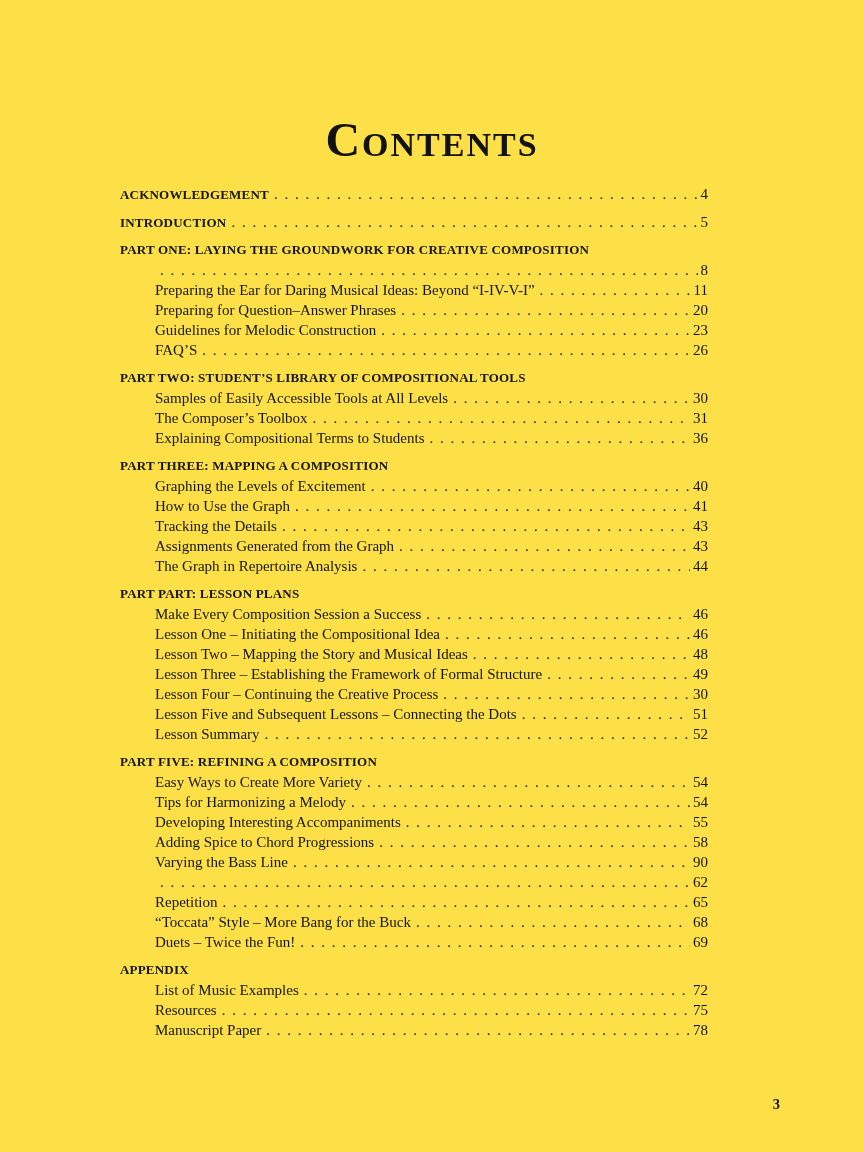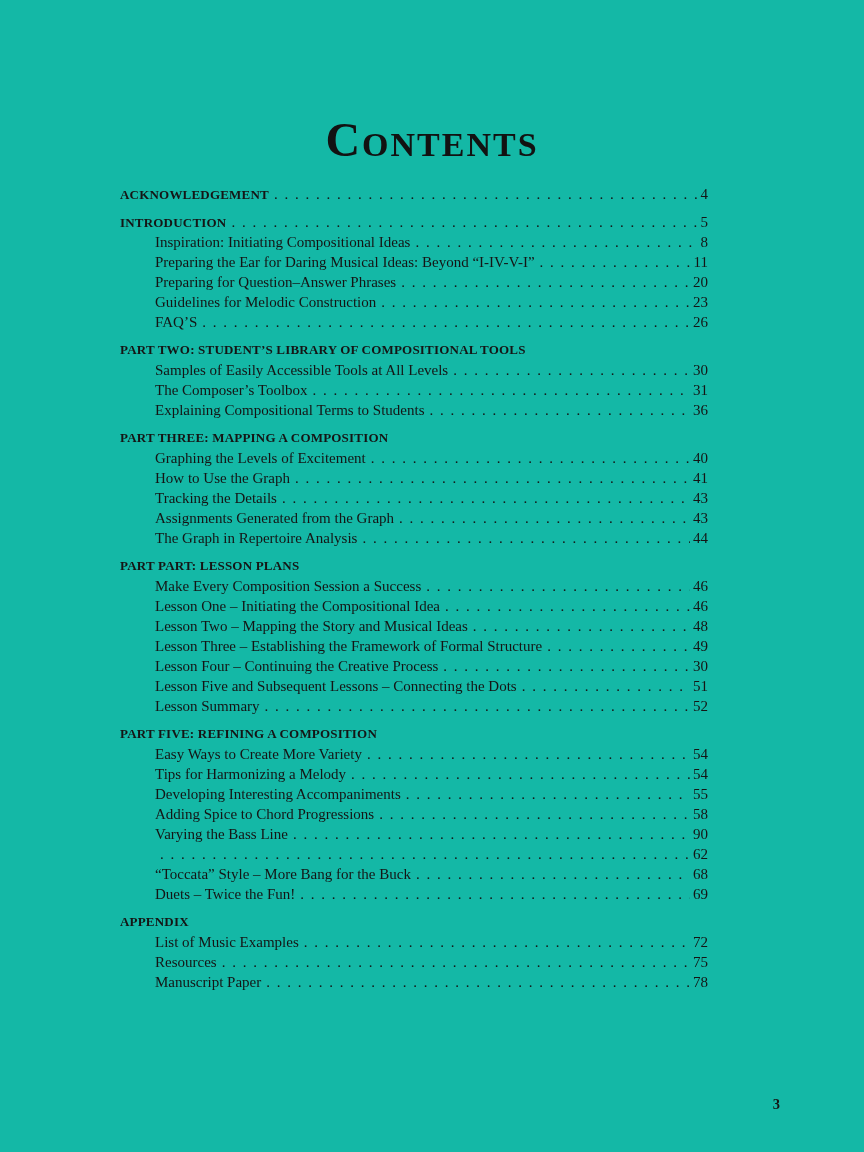--- a/index.html
+++ b/index.html
@@ -6,21 +6,21 @@
   body {
     width: 864px; height: 1152px;
     background: #ffffff;
     font-family: "Liberation Serif", "DejaVu Serif", serif;
     color: #151515;
     overflow: hidden;
   }
   .page {
     position: relative;
     width: 864px; height: 1152px;
-    background: #14b8a6;
+    background: #fde047;
   }
   .title {
     text-align: center;
     margin: 0;
     padding-top: 116px;
     font-size: 48px;
     font-weight: bold;
     font-variant: small-caps;
     letter-spacing: 2px;
     line-height: 1;
@@ -83,22 +83,25 @@
       <div class="row top">
     <span class="label">ACKNOWLEDGEMENT</span>
     <span class="leader"></span>
     <span class="num">4</span>
   </div>
       <div class="row top">
     <span class="label">INTRODUCTION</span>
     <span class="leader"></span>
     <span class="num">5</span>
   </div>
-      <div class="row sub">
-    <span class="label">Inspiration: Initiating Compositional Ideas</span>
+      <div class="row part">
+    <span class="label">PART ONE: LAYING THE GROUNDWORK FOR CREATIVE COMPOSITION</span>
+
+  </div>
+      <div class="row sub">
     <span class="leader"></span>
     <span class="num">8</span>
   </div>
       <div class="row sub">
     <span class="label">Preparing the Ear for Daring Musical Ideas: Beyond “I-IV-V-I”</span>
     <span class="leader"></span>
     <span class="num">11</span>
   </div>
       <div class="row sub">
     <span class="label">Preparing for Question–Answer Phrases</span>
@@ -227,20 +230,25 @@
     <span class="num">58</span>
   </div>
       <div class="row sub">
     <span class="label">Varying the Bass Line</span>
     <span class="leader"></span>
     <span class="num">90</span>
   </div>
       <div class="row sub">
     <span class="leader"></span>
     <span class="num">62</span>
+  </div>
+      <div class="row sub">
+    <span class="label">Repetition</span>
+    <span class="leader"></span>
+    <span class="num">65</span>
   </div>
       <div class="row sub">
     <span class="label">“Toccata” Style – More Bang for the Buck</span>
     <span class="leader"></span>
     <span class="num">68</span>
   </div>
       <div class="row sub">
     <span class="label">Duets – Twice the Fun!</span>
     <span class="leader"></span>
     <span class="num">69</span>

